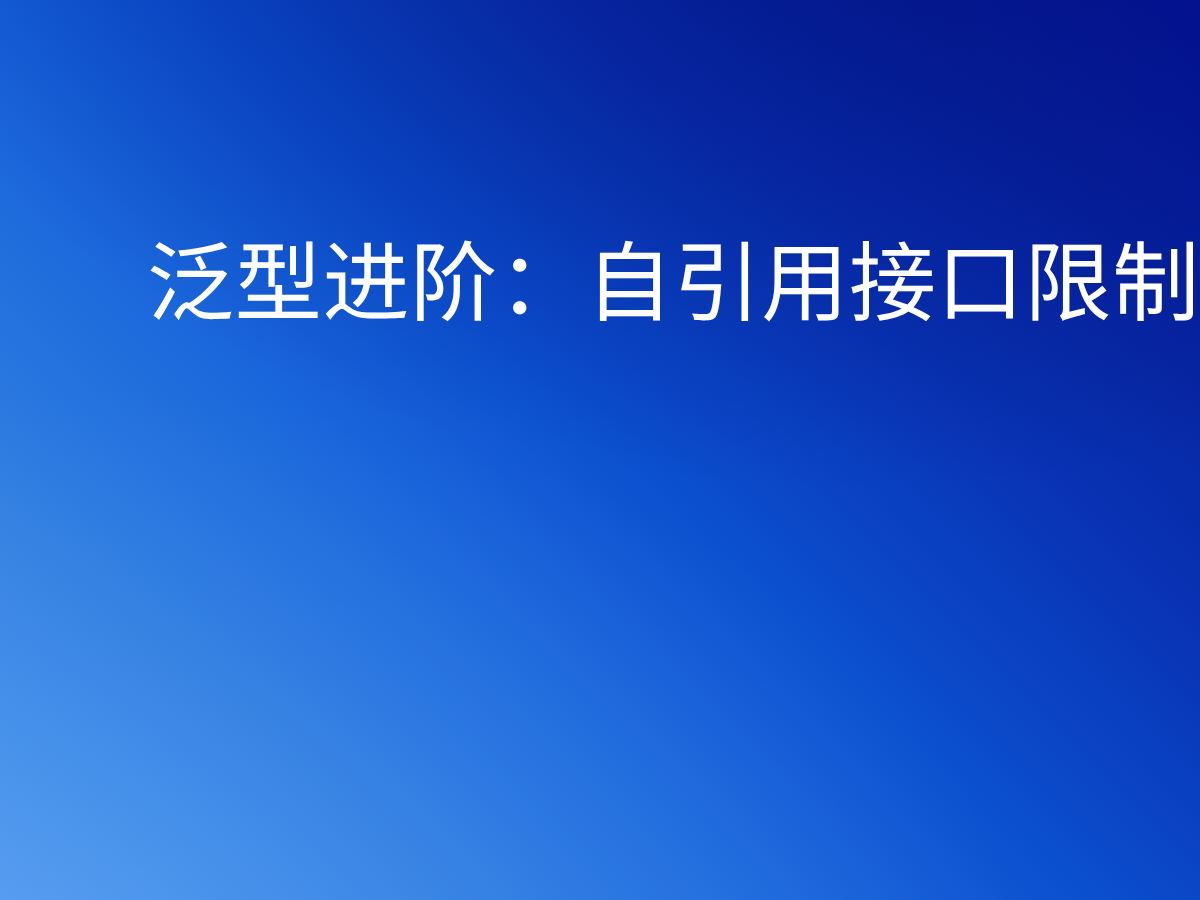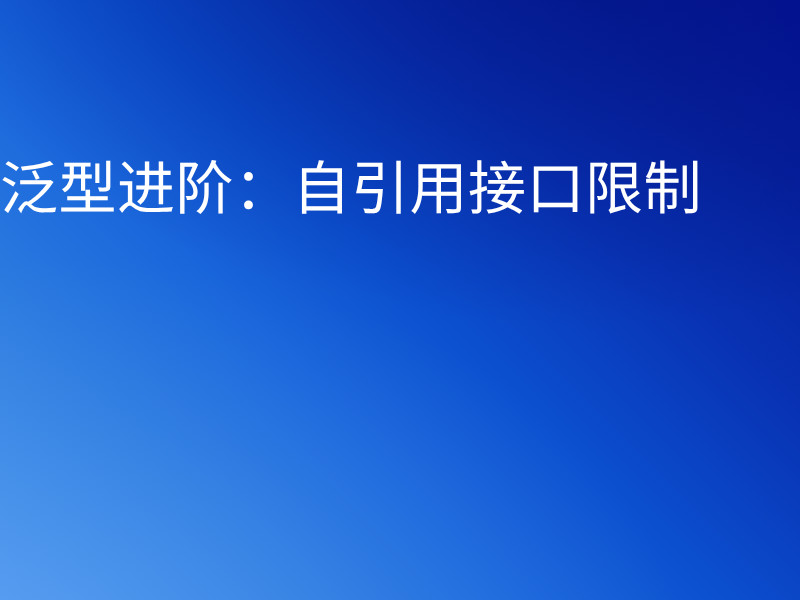--- a/index.html
+++ b/index.html
@@ -53,21 +53,21 @@
 
   
   .cover__title-wrap {
     position: absolute;
     left: 0;
     top: 0;
     width: 800px;
     height: 420px;
     display: flex;
     align-items: center;
-    justify-content: flex-start;
+    justify-content: flex-end;
     
     padding-bottom: 39px;
     box-sizing: border-box;
   }
 
   .cover__title {
     margin: 0;
     padding: 0;
     color: #ffffff;
     font-family: "Liberation Sans", "DejaVu Sans", sans-serif;

